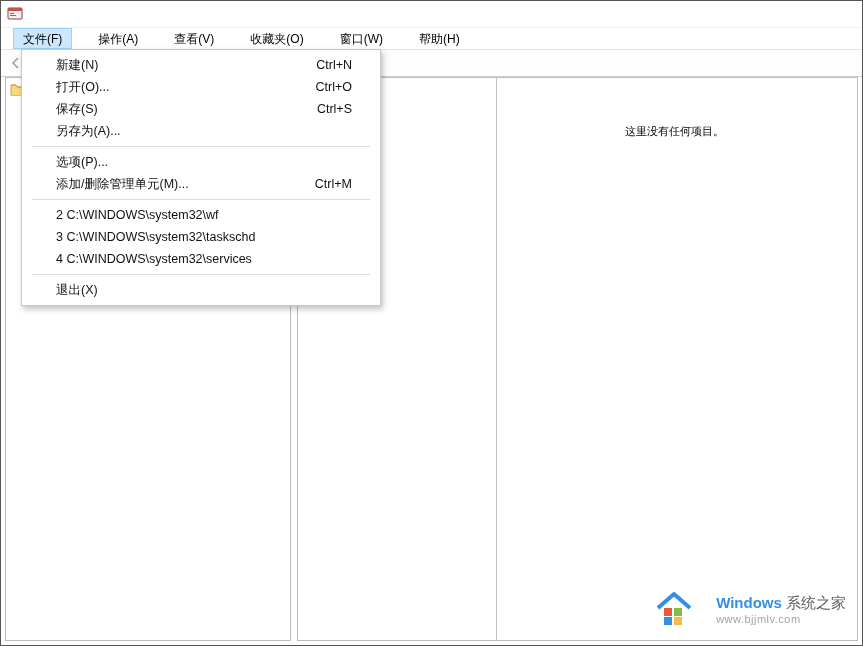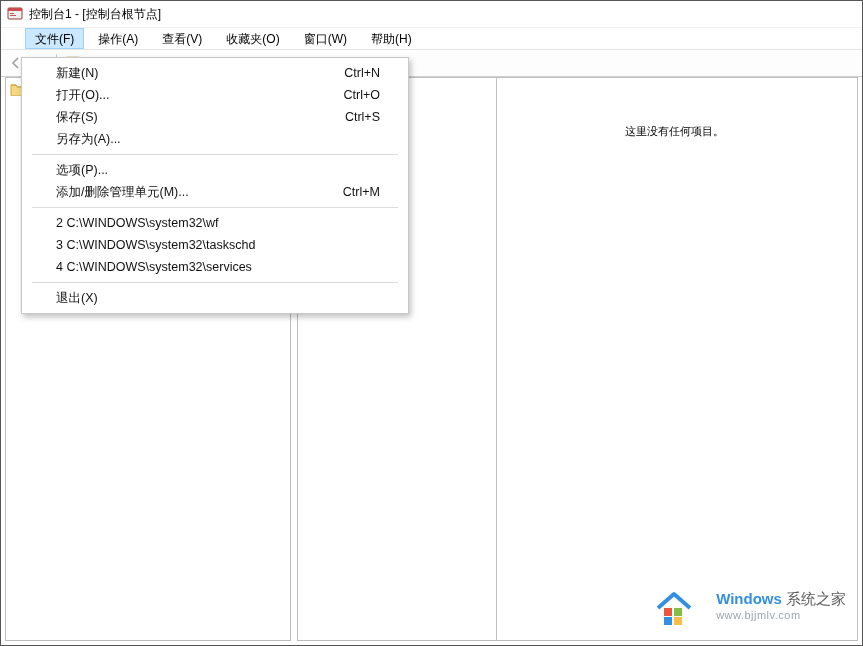--- a/index.html
+++ b/index.html
@@ -23,22 +23,22 @@
     }
     .app-icon svg { display:block; }
     .title-text { font-size: 12px; color:#000; }
 
     .menubar {
       display: flex;
       align-items: stretch;
       height: 22px;
       background: #fff;
       border-top: 1px solid #f0f0f0;
-      padding-left: 24px;
-      gap: 4px;
+      padding-left: 12px;
+      gap: 16px;
     }
     .menu-item {
       padding: 3px 10px;
       font-size: 12px;
       color:#000;
       cursor: default;
     }
     .menu-item.active {
       background: #cce8ff;
       border: 1px solid #99d1ff;
@@ -104,27 +104,26 @@
       font-size:11px;
       left: 210px;
       text-align:center;
     }
 
     
     .dropdown {
       position:absolute;
       top: 48px;
       left: 20px;
-      width: 388px;
+      width: 360px;
       background:#fff;
       border:1px solid #c8c8c8;
       box-shadow: 2px 3px 6px rgba(0,0,0,.25);
       padding: 4px 0;
       z-index: 50;
-      margin-top: 8px;
     }
     .dd-item {
       display:flex;
       align-items:center;
       height: 22px;
       padding: 0 14px 0 34px;
       font-size:12.5px;
       color:#111;
       position:relative;
     }
@@ -137,42 +136,41 @@
       background:#dcdcdc;
       margin: 4px 10px;
     }
 
     
     .watermark {
       position:absolute;
       right:16px;
       bottom:14px;
       display:flex;
-      align-items:flex-start;
+      align-items:center;
       gap:22px;
       opacity:.95;
     }
     .wm-text { display:flex; flex-direction:column; line-height:1.25; }
     .wm-title { font-size:15px; color:#555; }
     .wm-title .b { color:#2a8adf; font-weight:600; }
     .wm-sub { font-size:11px; color:#9aa0a6; letter-spacing:.5px; }
   </style>
 </head>
 <body>
 
 <div class="titlebar">
   <span class="app-icon">
     <svg width="16" height="16" viewBox="0 0 16 16">
       <rect x="1" y="2" width="14" height="11" rx="1" fill="#f0f0f0" stroke="#9a3b3b"></rect>
       <rect x="1" y="2" width="14" height="3" fill="#c94f4f"></rect>
       <rect x="3" y="7" width="4" height="1" fill="#c94f4f"></rect>
       <rect x="3" y="9" width="6" height="1" fill="#c94f4f"></rect>
     </svg>
   </span>
-  <span class="title-text">控制台1 - [控制台根节点]</span>
 </div>
 
 <div class="menubar">
   <div class="menu-item active">文件(F)</div>
   <div class="menu-item">操作(A)</div>
   <div class="menu-item">查看(V)</div>
   <div class="menu-item">收藏夹(O)</div>
   <div class="menu-item">窗口(W)</div>
   <div class="menu-item">帮助(H)</div>
 </div>

